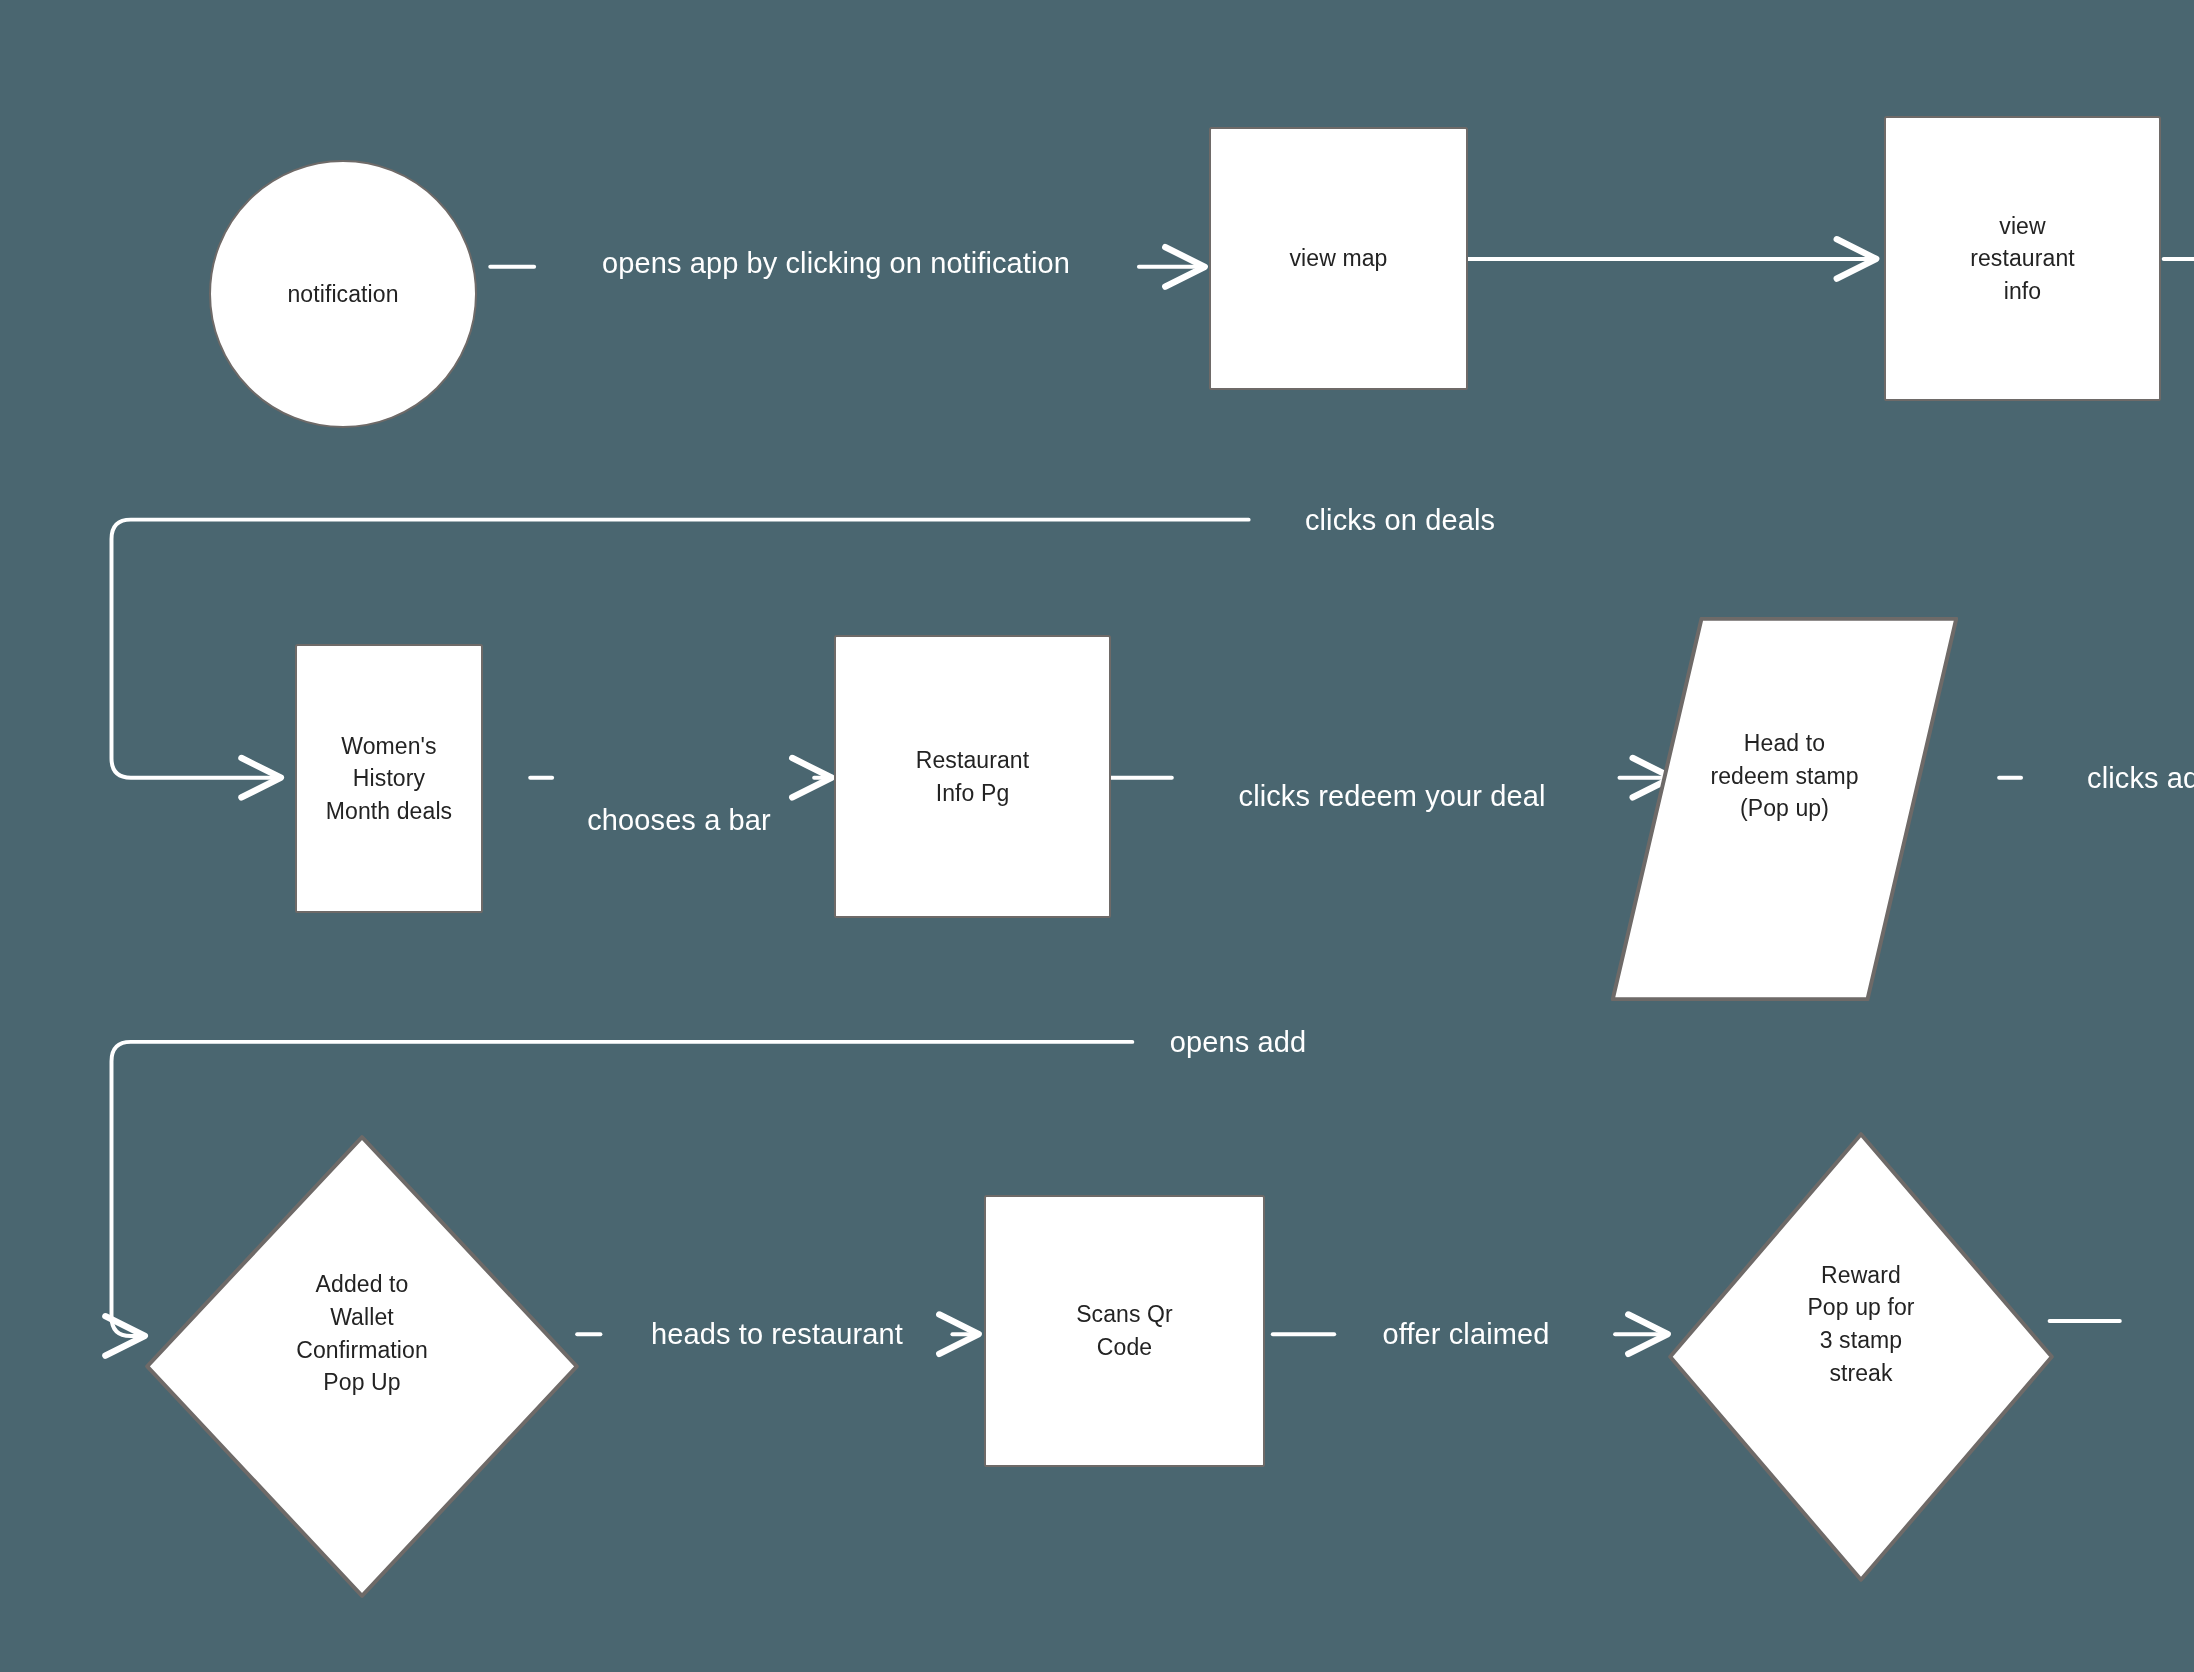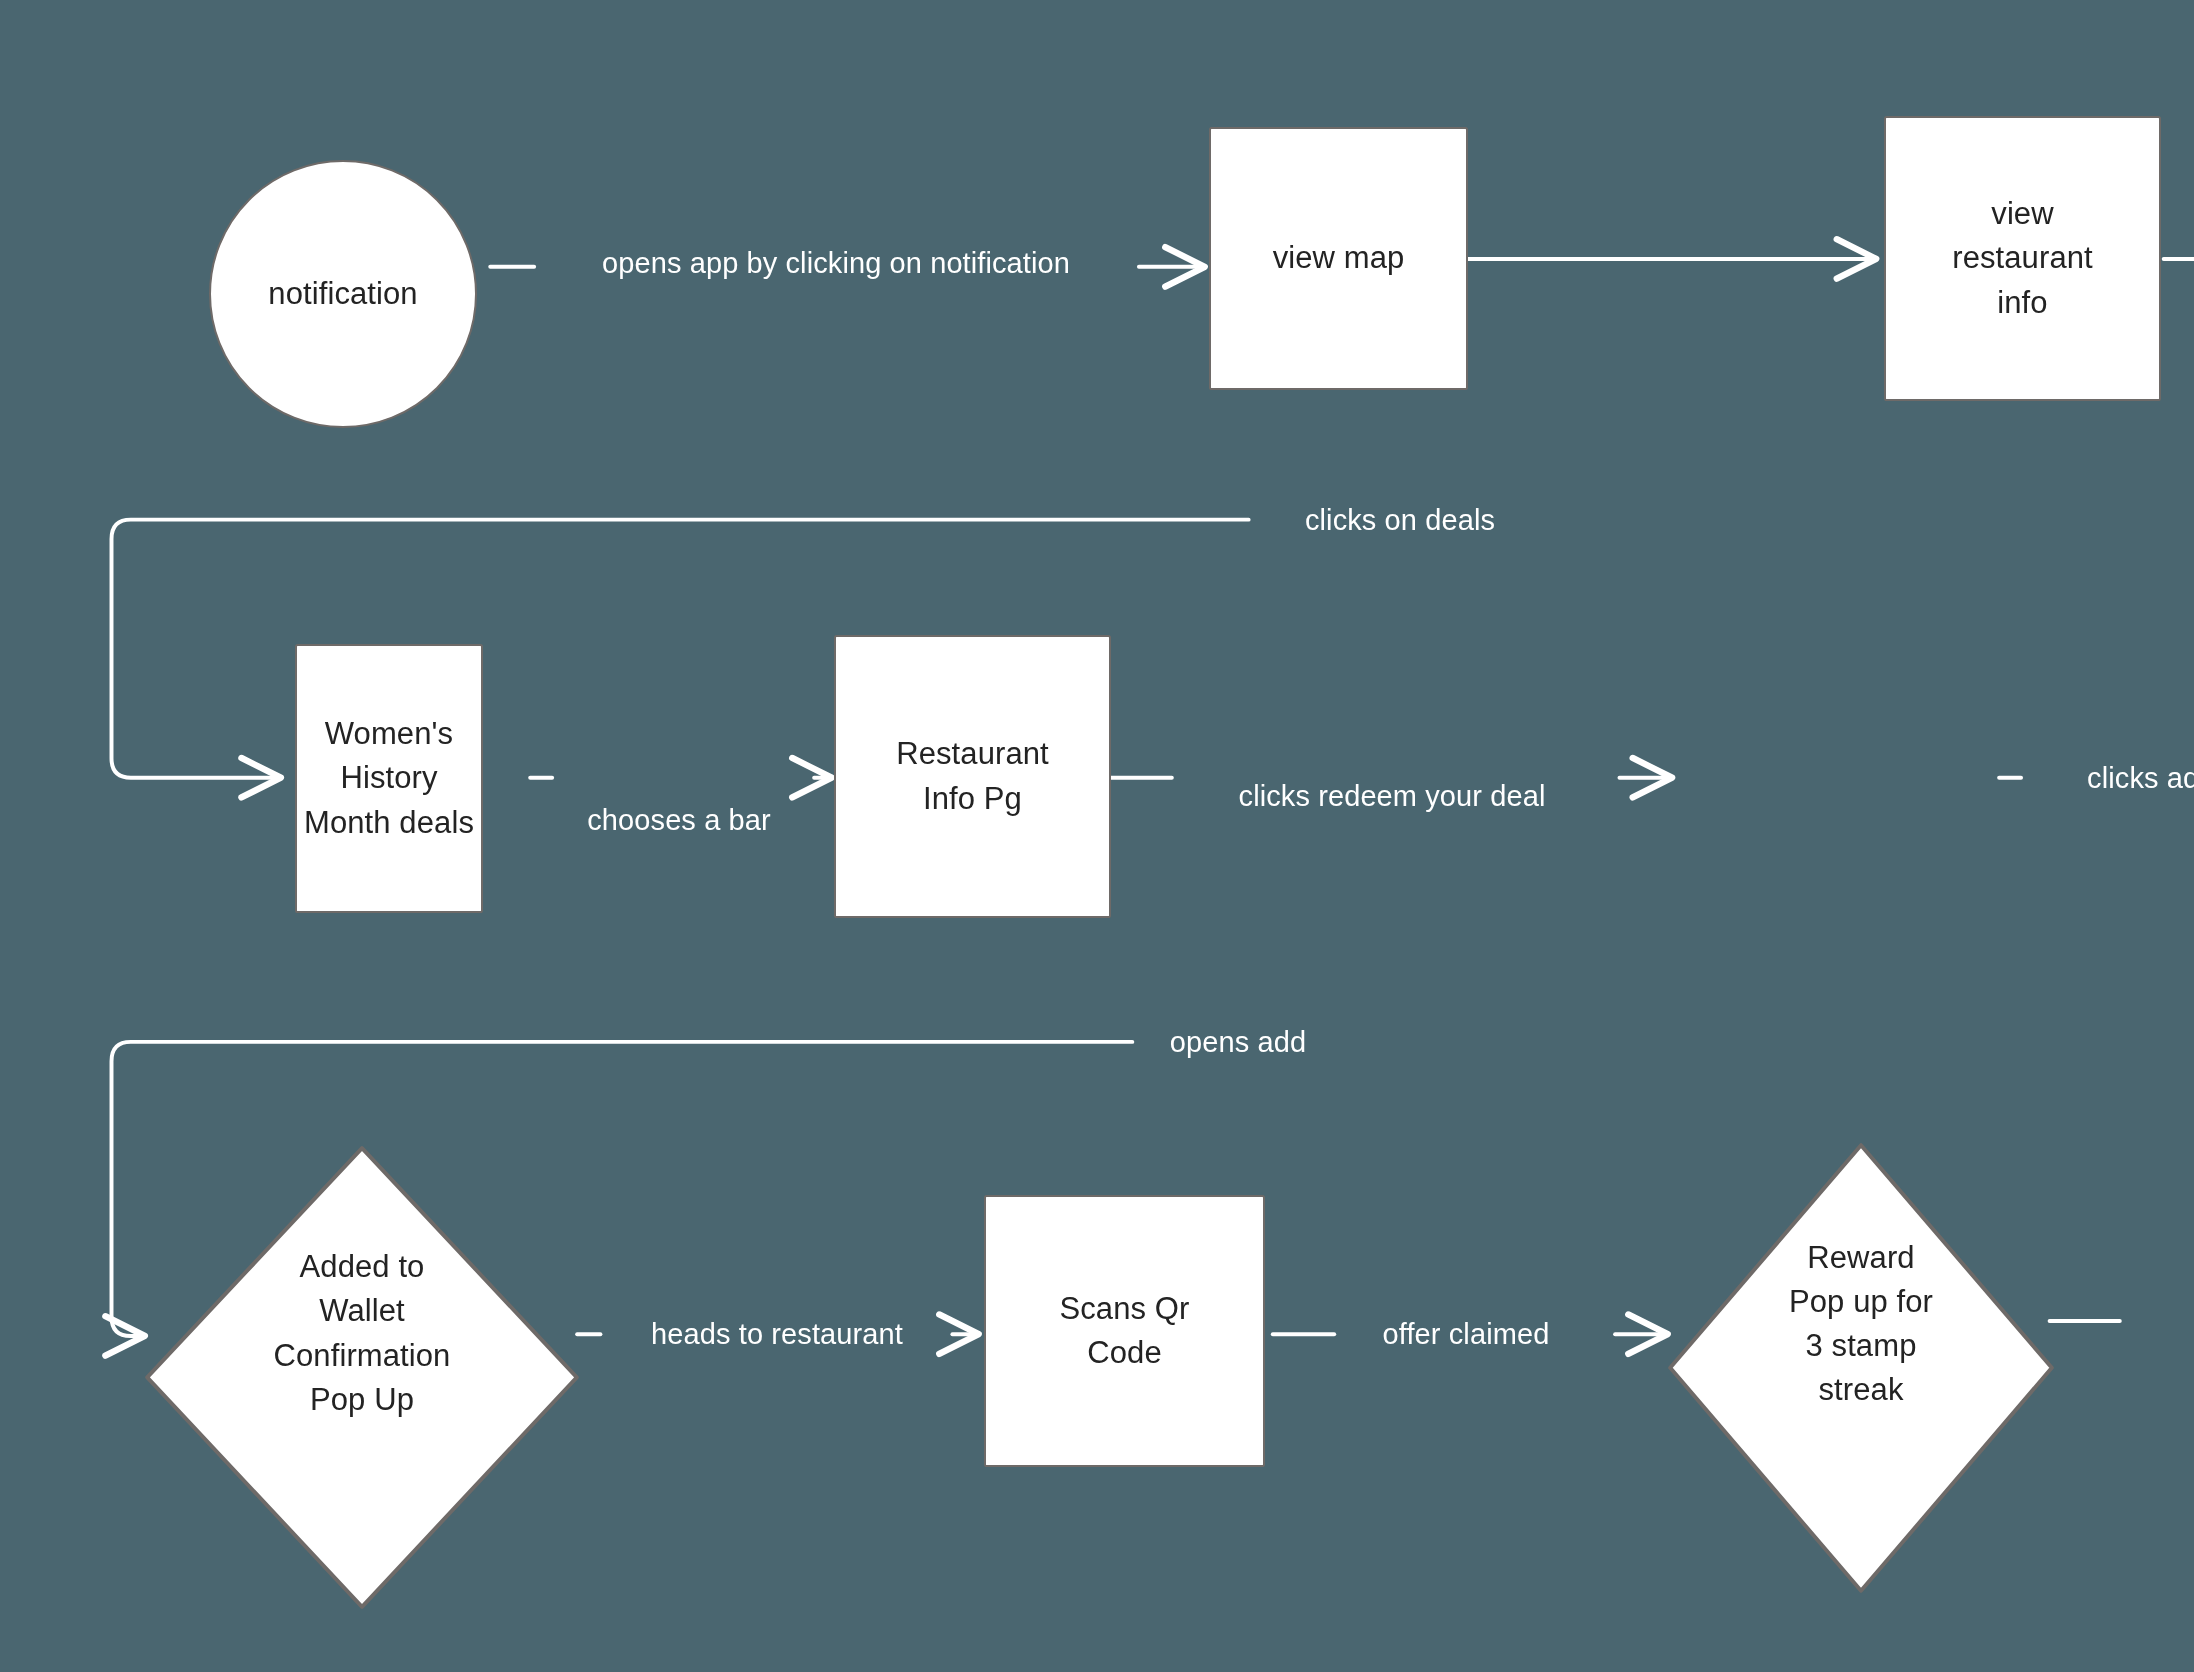--- a/index.html
+++ b/index.html
@@ -32,21 +32,21 @@
   .node {
     position: absolute;
     box-sizing: border-box;
     display: flex;
     align-items: center;
     justify-content: center;
     text-align: center;
     color: #232323;
     background: #ffffff;
     border: 2.2px solid #6e6a68;
-    font-size: 31px;
+    font-size: 23px;
     line-height: 1.42;
     letter-spacing: 0.1px;
     font-weight: 400;
     white-space: pre-line;
     padding: 2.6px 4.4px;
   }
   .node.rect { border-radius: 2.6px; }
   .node.circle { border-radius: 50%; }
   .node.para {
     border: none;
@@ -154,20 +154,30 @@
     <span>Women's
 History
 Month deals</span>
   </div>
 
   <div class="node rect" style="left:834px; top:635px; width:277px; height:283px;">
     <span>Restaurant
 Info Pg</span>
   </div>
 
+  <div class="node para" style="left:1611px; top:584px; width:347px; height:384px;">
+    <span class="para-shape">
+      <svg viewBox="0 0 790 875" preserveAspectRatio="none" xmlns="http://www.w3.org/2000/svg">
+        <polygon points="206,4 786,4 584,871 4,871" fill="#ffffff" stroke="#6e6a68" stroke-width="9" stroke-linejoin="round"></polygon>
+      </svg>
+    </span>
+    <span class="para-label">Head to
+redeem stamp
+(Pop up)</span>
+  </div>
 
   <div class="node diamond" style="left:145px; top:1102px; width:434px; height:463px;">
     <span class="diamond-shape">
       <svg viewBox="0 0 990 1055" preserveAspectRatio="none" xmlns="http://www.w3.org/2000/svg">
         <polygon points="495,5 985,527 495,1050 5,527" fill="#ffffff" stroke="#6e6a68" stroke-width="9" stroke-linejoin="round"></polygon>
       </svg>
     </span>
     <span class="diamond-label">Added to
 Wallet
 Confirmation

